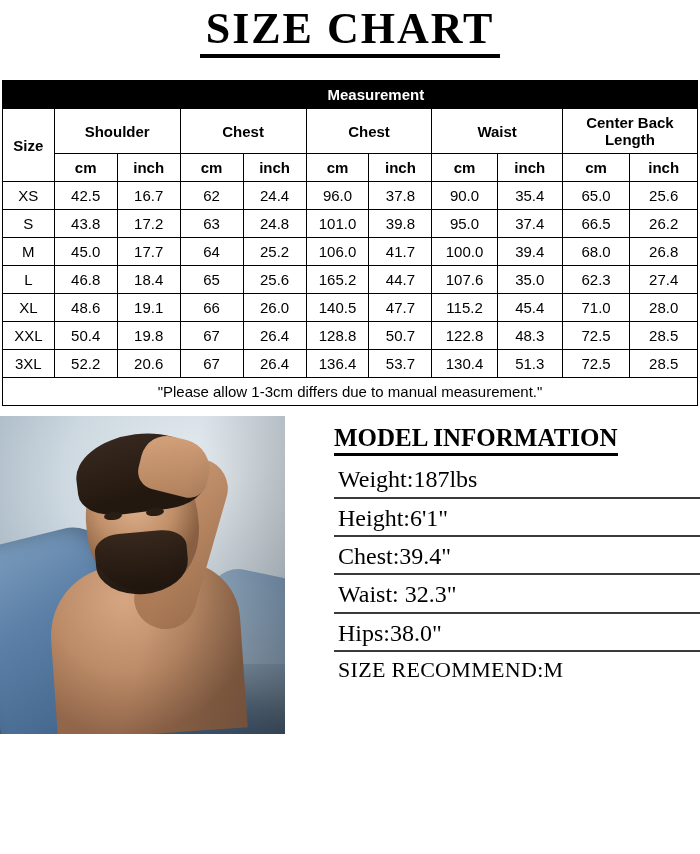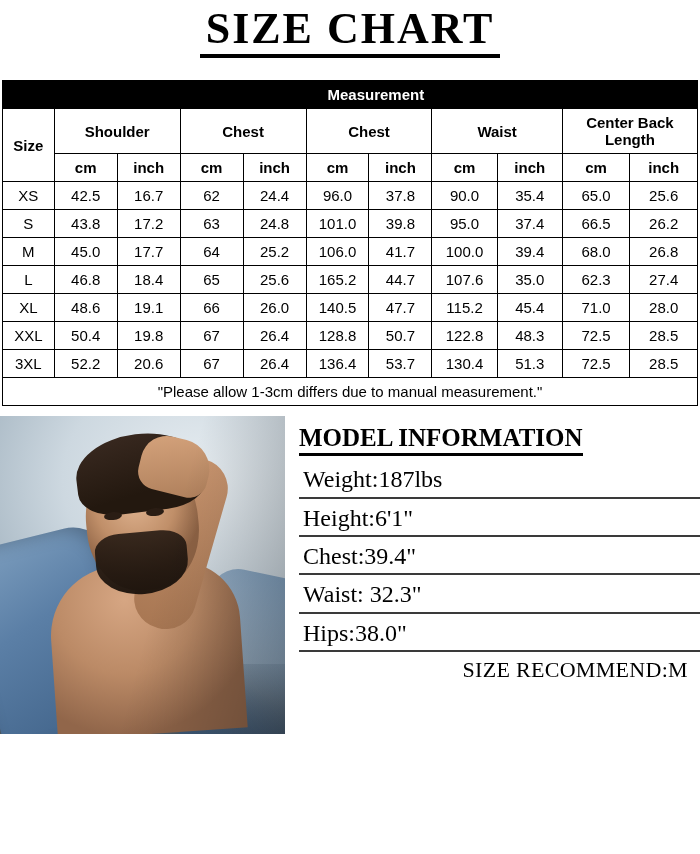--- a/index.html
+++ b/index.html
@@ -81,20 +81,21 @@
   col.c-unit   { width: 56px; }
   col.c-unit-w { width: 58px; }
   col.c-cbl    { width: 60px; }
 
   
   .bottom {
     display: flex;
     margin-top: 10px;
     width: 700px;
     height: 320px;
+    gap: 35px;
   }
   .photo {
     width: 285px;
     height: 318px;
     position: relative;
     overflow: hidden;
     background: #b9c4cc;
     flex: 0 0 285px;
   }
   
@@ -205,21 +206,20 @@
     font-size: 24px;
     color: #000;
     border-bottom: 2px solid #3a3a3a;
     padding: 6px 12px 4px 4px;
     line-height: 1.1;
   }
   .mi-line.last {
     border-bottom: none;
     font-size: 22px;
     letter-spacing: .3px;
-    text-align: right;
   }
 </style>
 </head>
 <body>
 
 <div id="page">
 
   <div class="title-wrap">
     <div class="title">SIZE CHART</div>
   </div>

